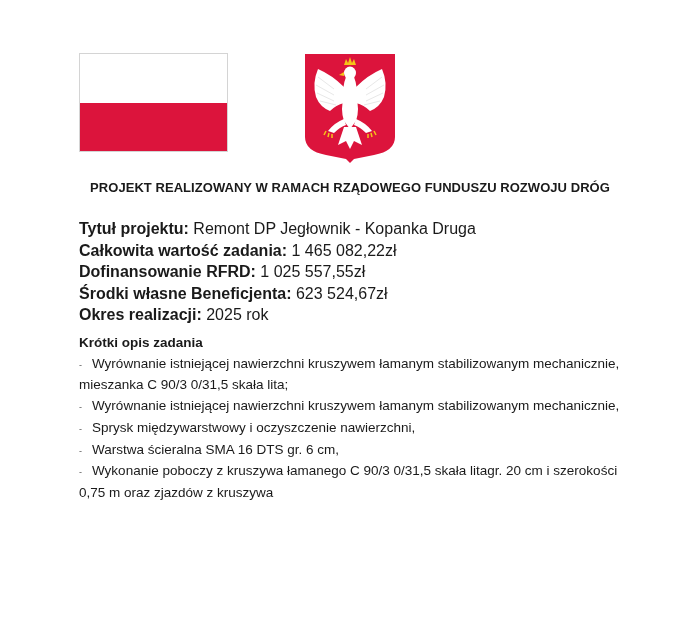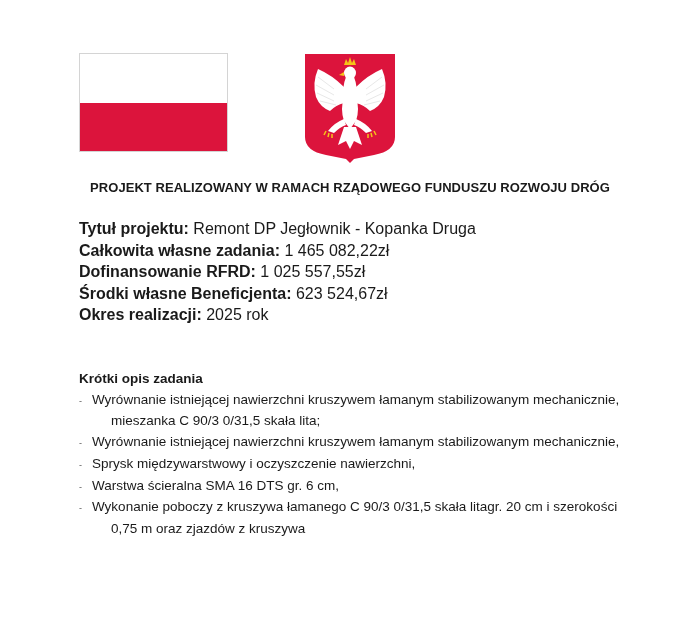--- a/index.html
+++ b/index.html
@@ -53,33 +53,33 @@
     }
     .info .row b { font-weight: bold; }
     .desc {
       position: absolute;
       left: 79px;
       top: 333px;
       width: 554px;
       font-size: 13.5px;
       line-height: 20.7px;
     }
-    .desc .head { font-weight: bold; margin-top: 36px; }
+    .desc .head { font-weight: bold; }
     .item { display: block; }
     .item .dash {
       display: inline-block;
       width: 13px;
       font-size: 9px;
       color: #555;
     }
     .item.justify {
       text-align: justify;
       text-align-last: left;
     }
-    .item .cont { display: block; margin-left: 32px; }
+    .item .cont { display: block; }
     .item.last .dash { width: 19px; font-size: 13px; color: #1a1a1a; }
   </style>
 </head>
 <body>
 
 <div class="flag">
   <div class="white"></div>
   <div class="red"></div>
 </div>
 
@@ -104,21 +104,21 @@
   <path d="M22 78 L20 82 M25 80 L24 84 M28 81 L28 85" stroke="#f5c518" stroke-width="1.5"></path>
   <path d="M70 78 L72 82 M67 80 L68 84 M64 81 L64 85" stroke="#f5c518" stroke-width="1.5"></path>
 
   <path d="M40 74 L34 92 L42 88 L46 96 L50 88 L58 92 L52 74 Z" fill="#ffffff"></path>
 </svg>
 
 <div class="title">PROJEKT REALIZOWANY W RAMACH RZĄDOWEGO FUNDUSZU ROZWOJU DRÓG</div>
 
 <div class="info">
   <div class="row"><b>Tytuł projektu:</b><span> Remont DP Jegłownik - Kopanka Druga</span></div>
-  <div class="row"><b>Całkowita własne zadania:</b><span> 1 465 082,22zł</span></div>
+  <div class="row"><b>Całkowita wartość zadania:</b><span> 1 465 082,22zł</span></div>
   <div class="row"><b>Dofinansowanie RFRD:</b><span> 1 025 557,55zł</span></div>
   <div class="row"><b>Środki własne Beneficjenta:</b><span> 623 524,67zł</span></div>
   <div class="row"><b>Okres realizacji:</b><span> 2025 rok</span></div>
 </div>
 
 <div class="desc">
   <div class="head">Krótki opis zadania</div>
 
   <div class="item">
     <span class="dash">-</span><span>Wyrównanie istniejącej nawierzchni kruszywem łamanym stabilizowanym mechanicznie,</span>

